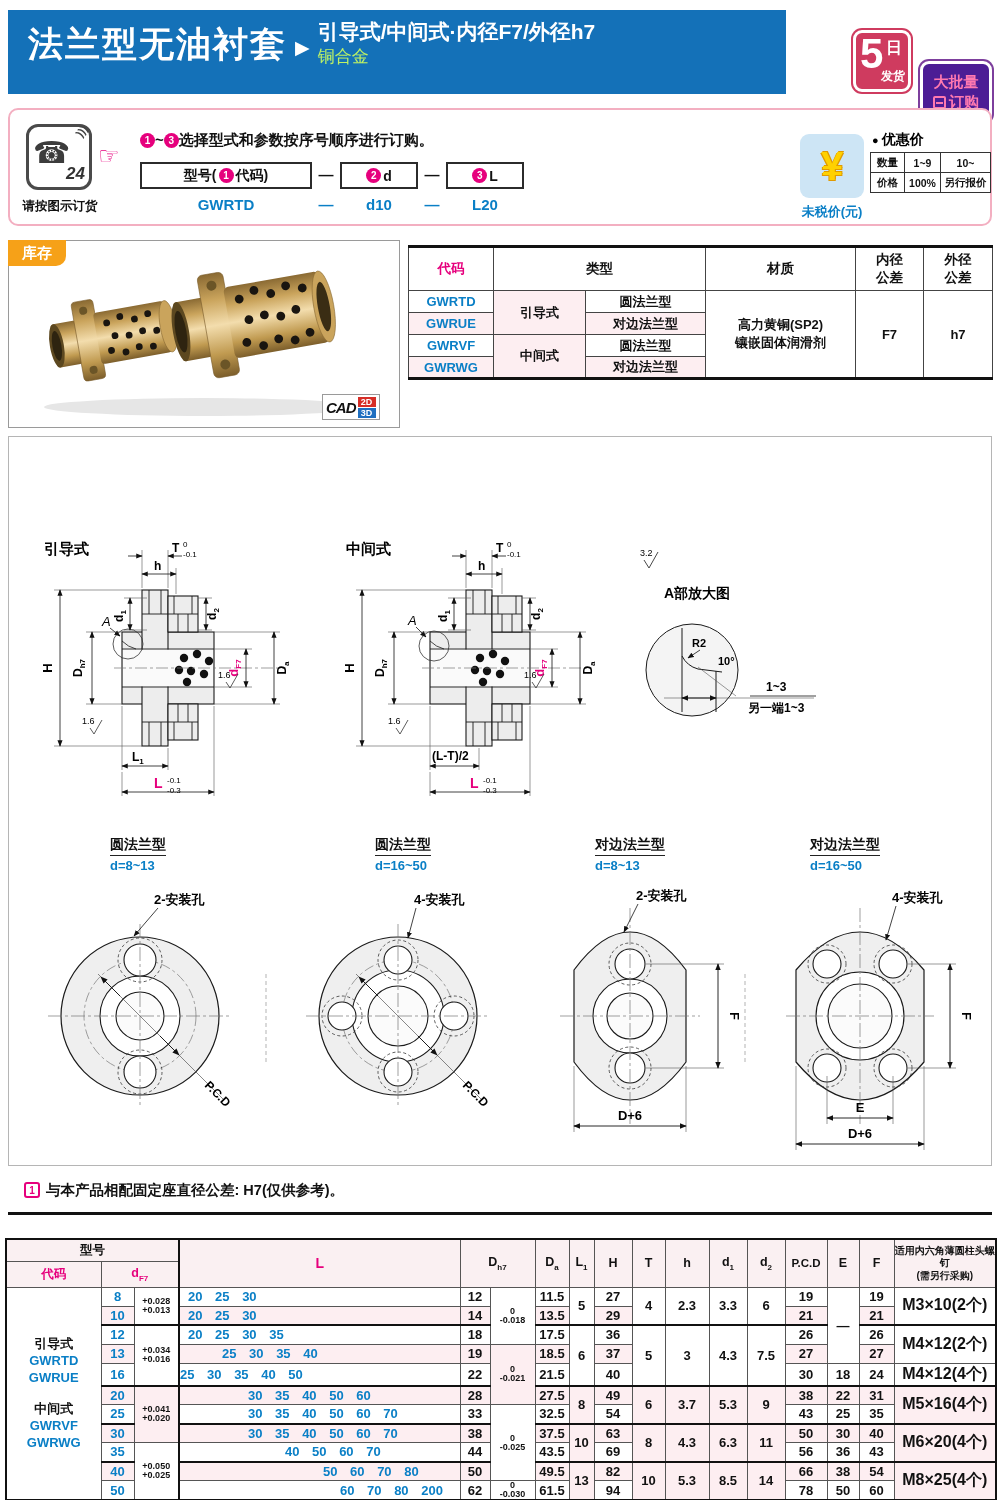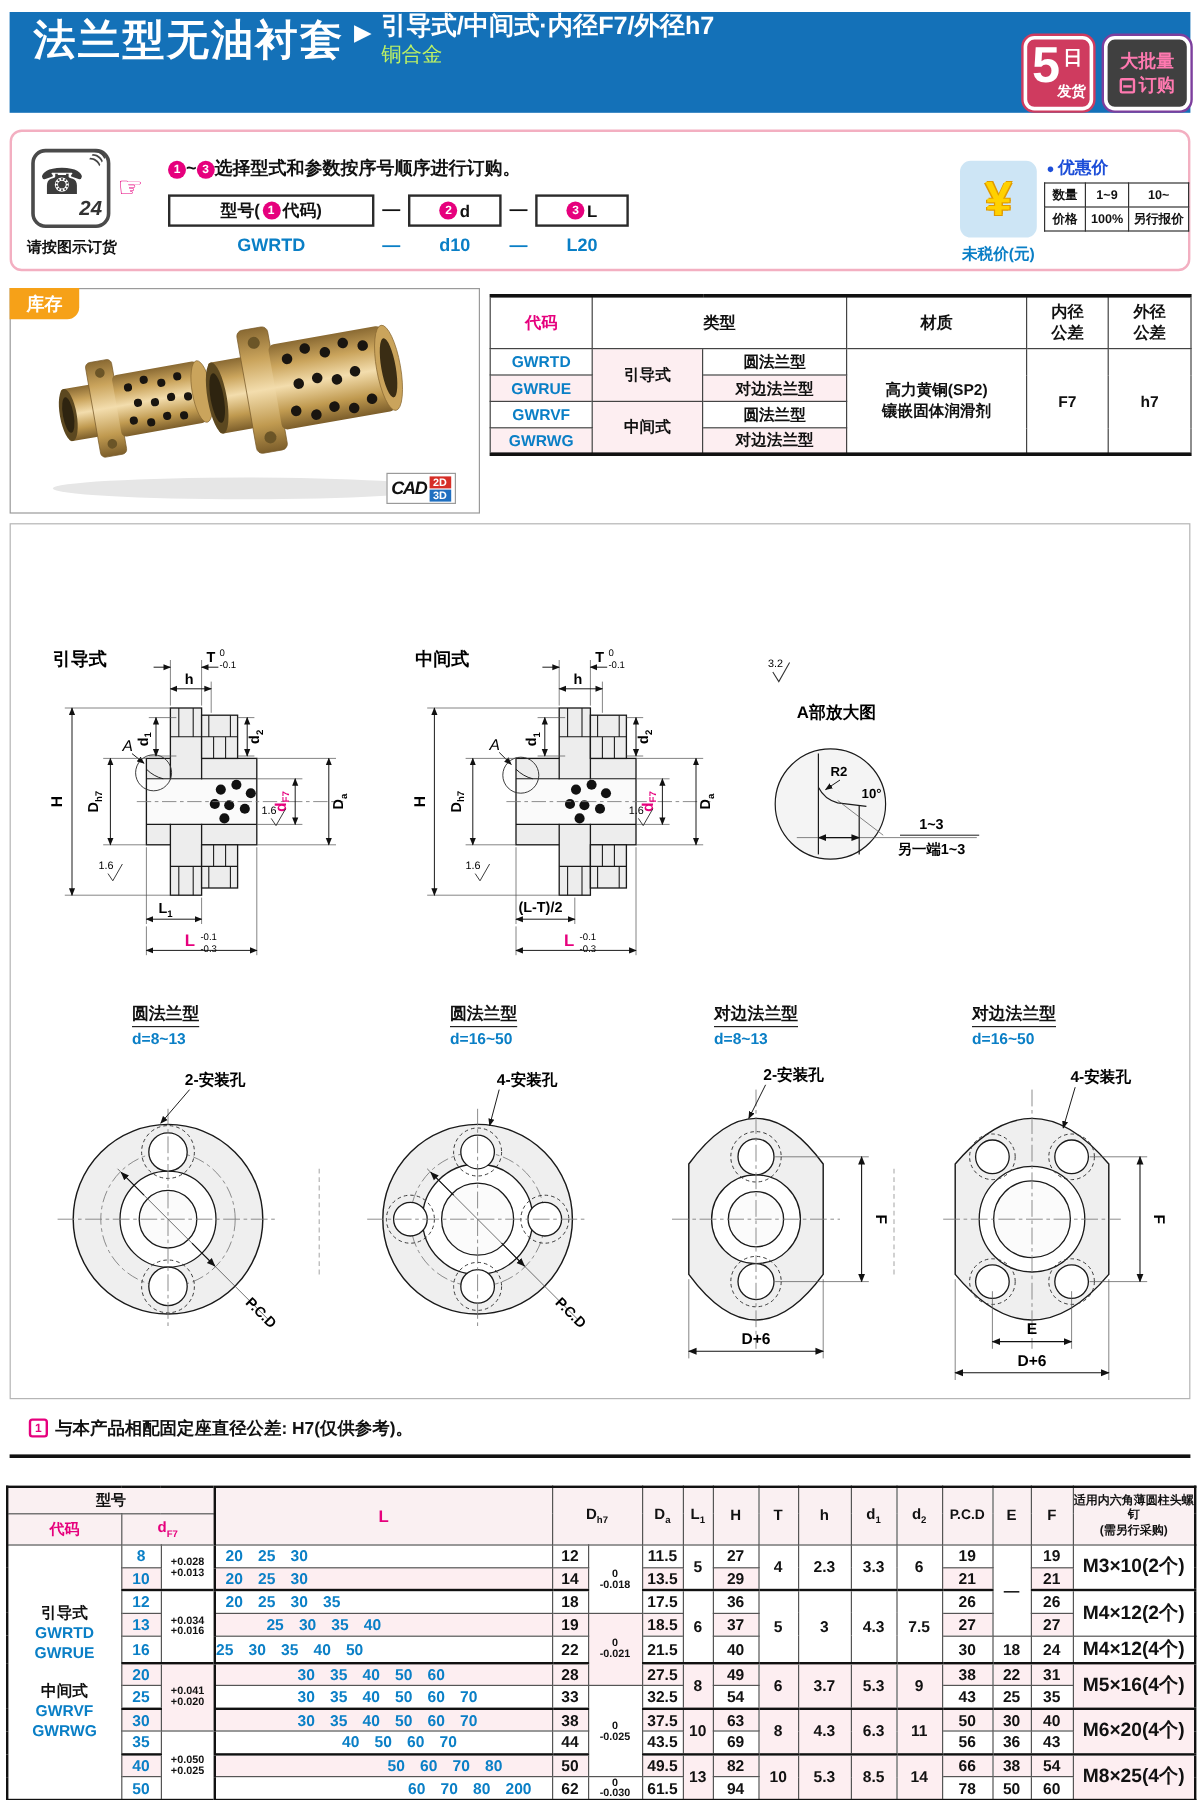--- a/index.html
+++ b/index.html
@@ -1,27 +1,27 @@
 <!DOCTYPE html>
 <html><head>
 <meta charset="utf-8">
 <style>
   *{margin:0;padding:0;box-sizing:border-box;}
   html,body{width:1000px;}
   body{position:relative;height:1500px;background:#fff;font-family:"Liberation Sans","DejaVu Sans",sans-serif;color:#111;overflow:hidden;}
   .abs{position:absolute;}
   
-  .hdr{left:8px;top:10px;width:984px;height:84px;background:#1471b8;display:flex;padding:0 10px 16px 20px;}
+  .hdr{left:8px;top:10px;width:778px;height:84px;background:#1471b8;display:flex;align-items:center;padding:0 10px 16px 20px;}
   .hdr-title{font-size:35px;font-weight:900;color:#fff;letter-spacing:2px;white-space:nowrap;}
   .hdr-arrow{color:#fff;font-size:19px;margin:6px 8px 0 8px;}
   .hdr-sub1{font-size:21px;font-weight:900;color:#fff;line-height:1.15;}
   .hdr-sub2{font-size:17px;font-weight:400;color:#bef264;}
   .badge{position:absolute;top:20px;height:62px;border-radius:9px;border:3px solid #fff;color:#fff;}
   .b5{left:845px;width:58px;background:#cf3b5f;box-shadow:0 0 0 2px #cf3b5f;}
-  .bbulk{left:912px;width:72px;background:#404040;box-shadow:0 0 0 2px #7d3f9d;display:flex;flex-direction:column;align-items:center;justify-content:center;gap:1px;}
+  .bbulk{left:912px;width:72px;background:#4c1d95;box-shadow:0 0 0 2px #7d3f9d;display:flex;flex-direction:column;align-items:center;justify-content:center;gap:1px;margin-top:31px;}
   .b5 .n5{position:absolute;left:4px;top:-3px;font-size:42px;font-weight:900;}
   .b5 .nd{position:absolute;right:6px;top:5px;font-size:16px;font-weight:900;}
   .b5 .nf{position:absolute;right:3px;bottom:4px;font-size:12px;font-weight:900;}
   .bbulk .l1{font-size:15px;font-weight:900;color:#ff79b0;}
   .bbulk .l2{font-size:15px;font-weight:900;color:#ff79b0;display:flex;align-items:center;gap:3px;}
   .ordericon{display:inline-block;width:13px;height:13px;border:2px solid #ff79b0;border-radius:2px;position:relative;}
   .ordericon::after{content:"";position:absolute;left:1px;top:4px;width:7px;height:2px;background:#ff79b0;}
   
   .obox{left:8px;top:108px;width:984px;height:118px;border:2px solid #f3afc1;border-radius:10px;background:#fff;}
   .phone{left:26px;top:124px;width:66px;height:66px;border:3px solid #4a4a4a;border-radius:12px;}
@@ -32,21 +32,21 @@
   .hand{left:98px;top:142px;font-size:24px;color:#e6007d;}
   .circ{display:inline-flex;width:15px;height:15px;border-radius:50%;background:#e6007d;color:#fff;font-size:10px;font-weight:900;align-items:center;justify-content:center;vertical-align:1px;}
   .instr{left:140px;top:131px;font-size:15px;font-weight:900;}
   .mbox{position:absolute;top:162px;height:27px;border:2px solid #2b2b2b;display:flex;align-items:center;justify-content:center;font-size:14px;font-weight:900;gap:2px;background:#fff;}
   .mdash{position:absolute;top:166px;width:16px;text-align:center;font-size:15px;font-weight:900;}
   .exrow span{position:absolute;top:196px;font-size:15px;font-weight:900;color:#0a7fc6;text-align:center;}
   
   .ytile{left:800px;top:134px;width:64px;height:64px;background:#cde5f5;border-radius:9px;display:flex;align-items:center;justify-content:center;}
   .yen{font-size:40px;font-weight:900;color:#ffd100;text-shadow:1px 1px 0 #e09a00,-1px 1px 0 #e09a00,1px -1px 0 #e09a00;}
   .taxnote{left:784px;top:203px;width:96px;text-align:center;font-size:13px;font-weight:900;color:#0a7fc6;}
-  .ylab{left:872px;top:131px;font-size:14px;font-weight:900;color:#1d4ed8;}
+  .ylab{left:872px;top:131px;font-size:14px;font-weight:900;color:#000000;}
   .ylab .dot{font-size:11px;margin-right:3px;}
   table.price{position:absolute;left:870px;top:152px;border-collapse:collapse;}
   table.price td{border:1px solid #333;font-size:10.5px;font-weight:900;text-align:center;height:20px;padding:0 3px;background:#fff;}
   
   .photo{left:8px;top:240px;width:392px;height:188px;border:1px solid #9a9a9a;background:#fff;}
   .stockbadge{left:8px;top:240px;width:58px;height:26px;background:#f6a118;color:#fff;font-size:15px;font-weight:900;display:flex;align-items:center;justify-content:center;border-radius:0 0 10px 0;}
   .cad{left:322px;top:394px;height:26px;border:1px solid #9a9a9a;background:#fff;display:flex;align-items:center;padding:1px 3px;gap:2px;}
   .cad .c{font-size:15px;font-weight:900;font-style:italic;letter-spacing:-1px;}
   .cad .dd{display:flex;flex-direction:column;gap:1px;}
   .cad .d2,.cad .d3{font-size:9px;font-weight:900;color:#fff;width:18px;text-align:center;line-height:10px;}

